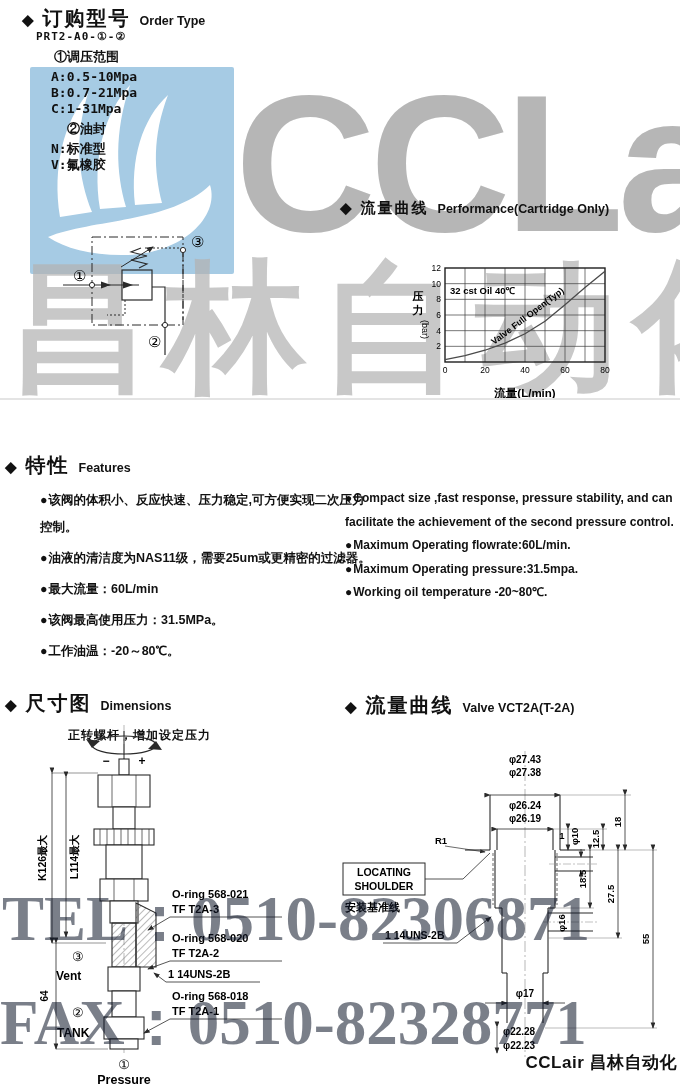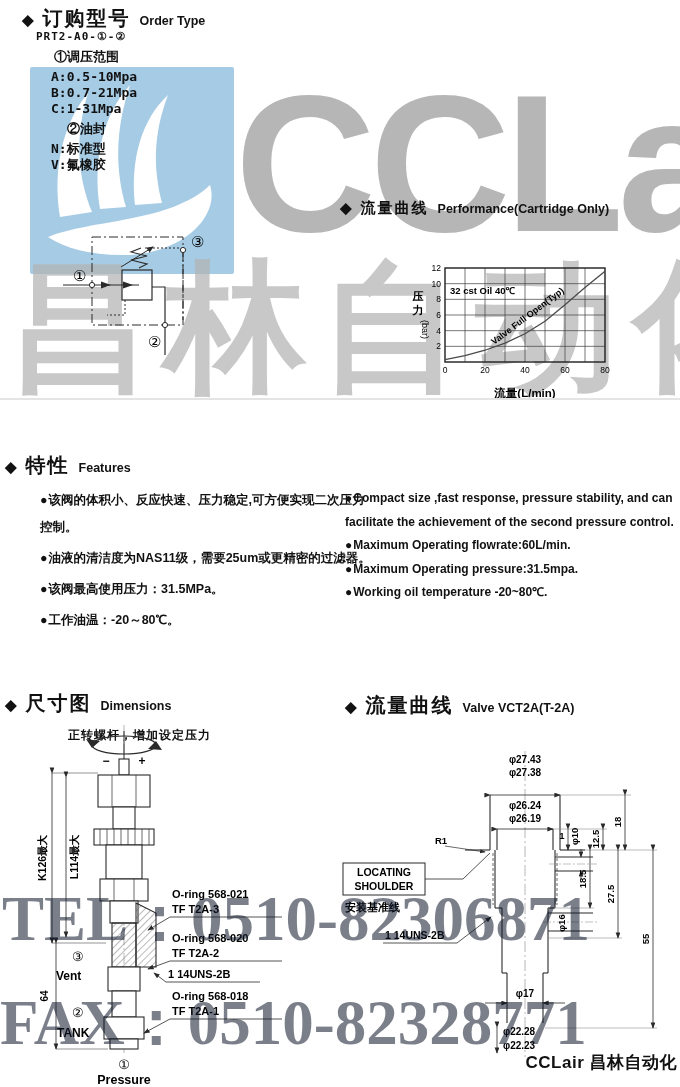--- a/index.html
+++ b/index.html
@@ -153,20 +153,21 @@
   <div class="c divider"></div>
 
   <div class="c sec-header" style="left:5px;top:452px;">
     <span class="dia">◆</span>
     <span class="cn">特性</span>
     <span class="en">Features</span>
   </div>
   <div class="c feat-col feat-left">
     <div class="feat-item"><span class="feat-bullet">●</span><span>该阀的体积小、反应快速、压力稳定,可方便实现二次压力控制。</span></div>
     <div class="feat-item"><span class="feat-bullet">●</span><span>油液的清洁度为NAS11级，需要25um或更精密的过滤器。</span></div>
+    <div class="feat-item"><span class="feat-bullet">●</span><span>最大流量：60L/min</span></div>
     <div class="feat-item"><span class="feat-bullet">●</span><span>该阀最高使用压力：31.5MPa。</span></div>
     <div class="feat-item"><span class="feat-bullet">●</span><span>工作油温：-20～80℃。</span></div>
   </div>
   <div class="c feat-col feat-right">
     <div class="feat-item"><span class="feat-bullet">●</span><span>Compact size ,fast response, pressure stability, and can facilitate the achievement of the second pressure control.</span></div>
     <div class="feat-item"><span class="feat-bullet">●</span><span>Maximum Operating flowrate:60L/min.</span></div>
     <div class="feat-item"><span class="feat-bullet">●</span><span>Maximum  Operating pressure:31.5mpa.</span></div>
     <div class="feat-item"><span class="feat-bullet">●</span><span>Working oil temperature -20~80℃.</span></div>
   </div>
 

